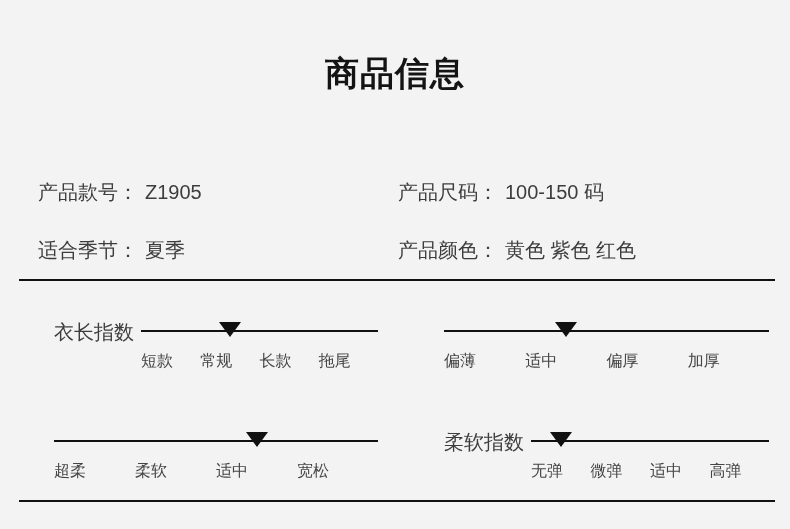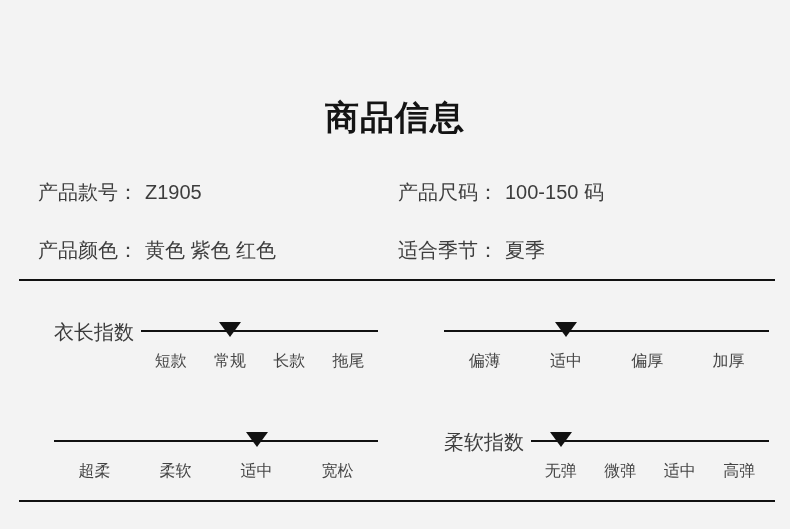--- a/index.html
+++ b/index.html
@@ -23,21 +23,20 @@
     position: absolute;
     top: 52px;
     left: 0;
     width: 100%;
     text-align: center;
     font-size: 34px;
     font-weight: bold;
     color: #141414;
     letter-spacing: 1px;
     line-height: 42px;
-    margin-top: 44px;
   }
   .info-grid {
     position: absolute;
     top: 179px;
     left: 38px;
     right: 15px;
     display: grid;
     grid-template-columns: 360px auto;
     row-gap: 32px;
     font-size: 20px;
@@ -106,45 +105,44 @@
   }
   .scale-labels {
     position: absolute;
     top: 45px;
     left: 0;
     right: 0;
     display: flex;
   }
   .scale-labels span {
     flex: 1;
-    text-align: center;
     font-size: 16px;
     color: #454545;
     white-space: nowrap;
   }
 </style>
 </head>
 <body>
 
 <div class="page">
 
   <div class="title">商品信息</div>
 
   <div class="info-grid">
     <div class="info-item">
       <span class="info-label">产品款号：</span><span class="info-value">Z1905</span>
     </div>
     <div class="info-item">
       <span class="info-label">产品尺码：</span><span class="info-value">100-150 码</span>
     </div>
     <div class="info-item">
+      <span class="info-label">适合季节：</span><span class="info-value">夏季</span>
+    </div>
+    <div class="info-item">
       <span class="info-label">产品颜色：</span><span class="info-value">黄色 紫色 红色</span>
-    </div>
-    <div class="info-item">
-      <span class="info-label">适合季节：</span><span class="info-value">夏季</span>
     </div>
   </div>
 
   <div class="divider divider-top"></div>
 
   <div class="index-grid">
 
     <div class="index-item">
       <span class="index-name">衣长指数</span>
       <div class="scale">

